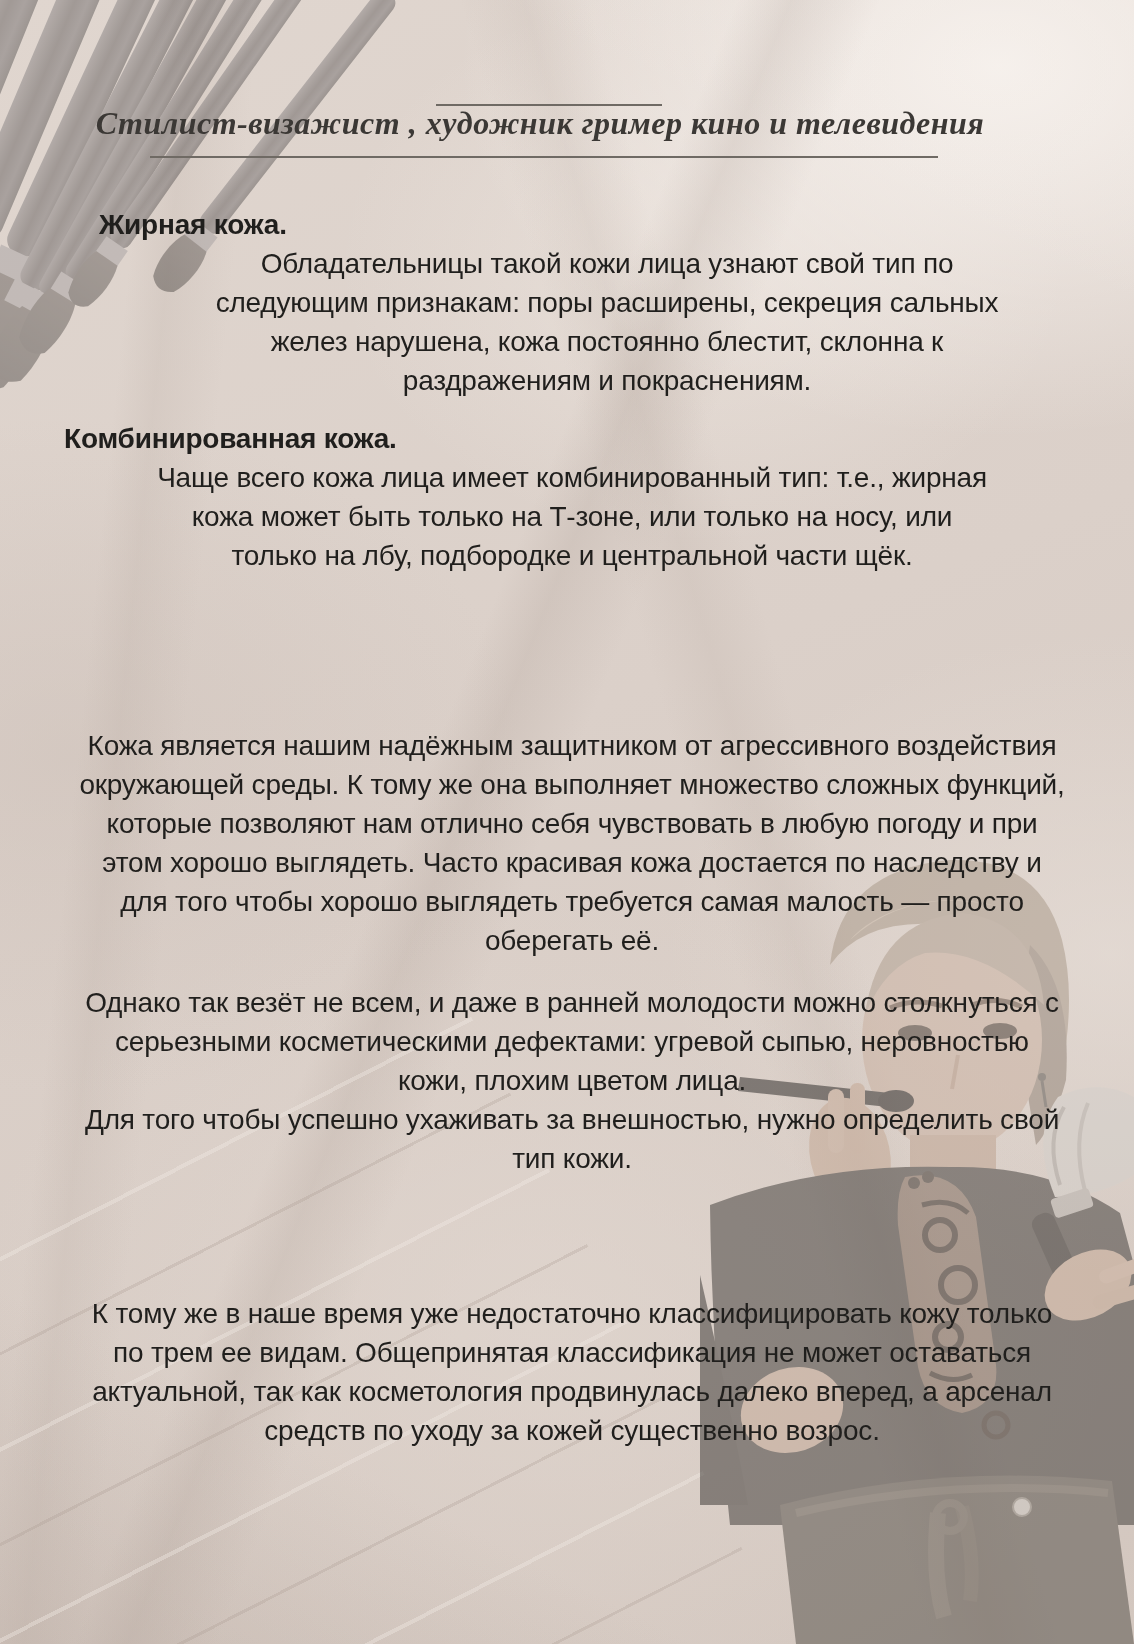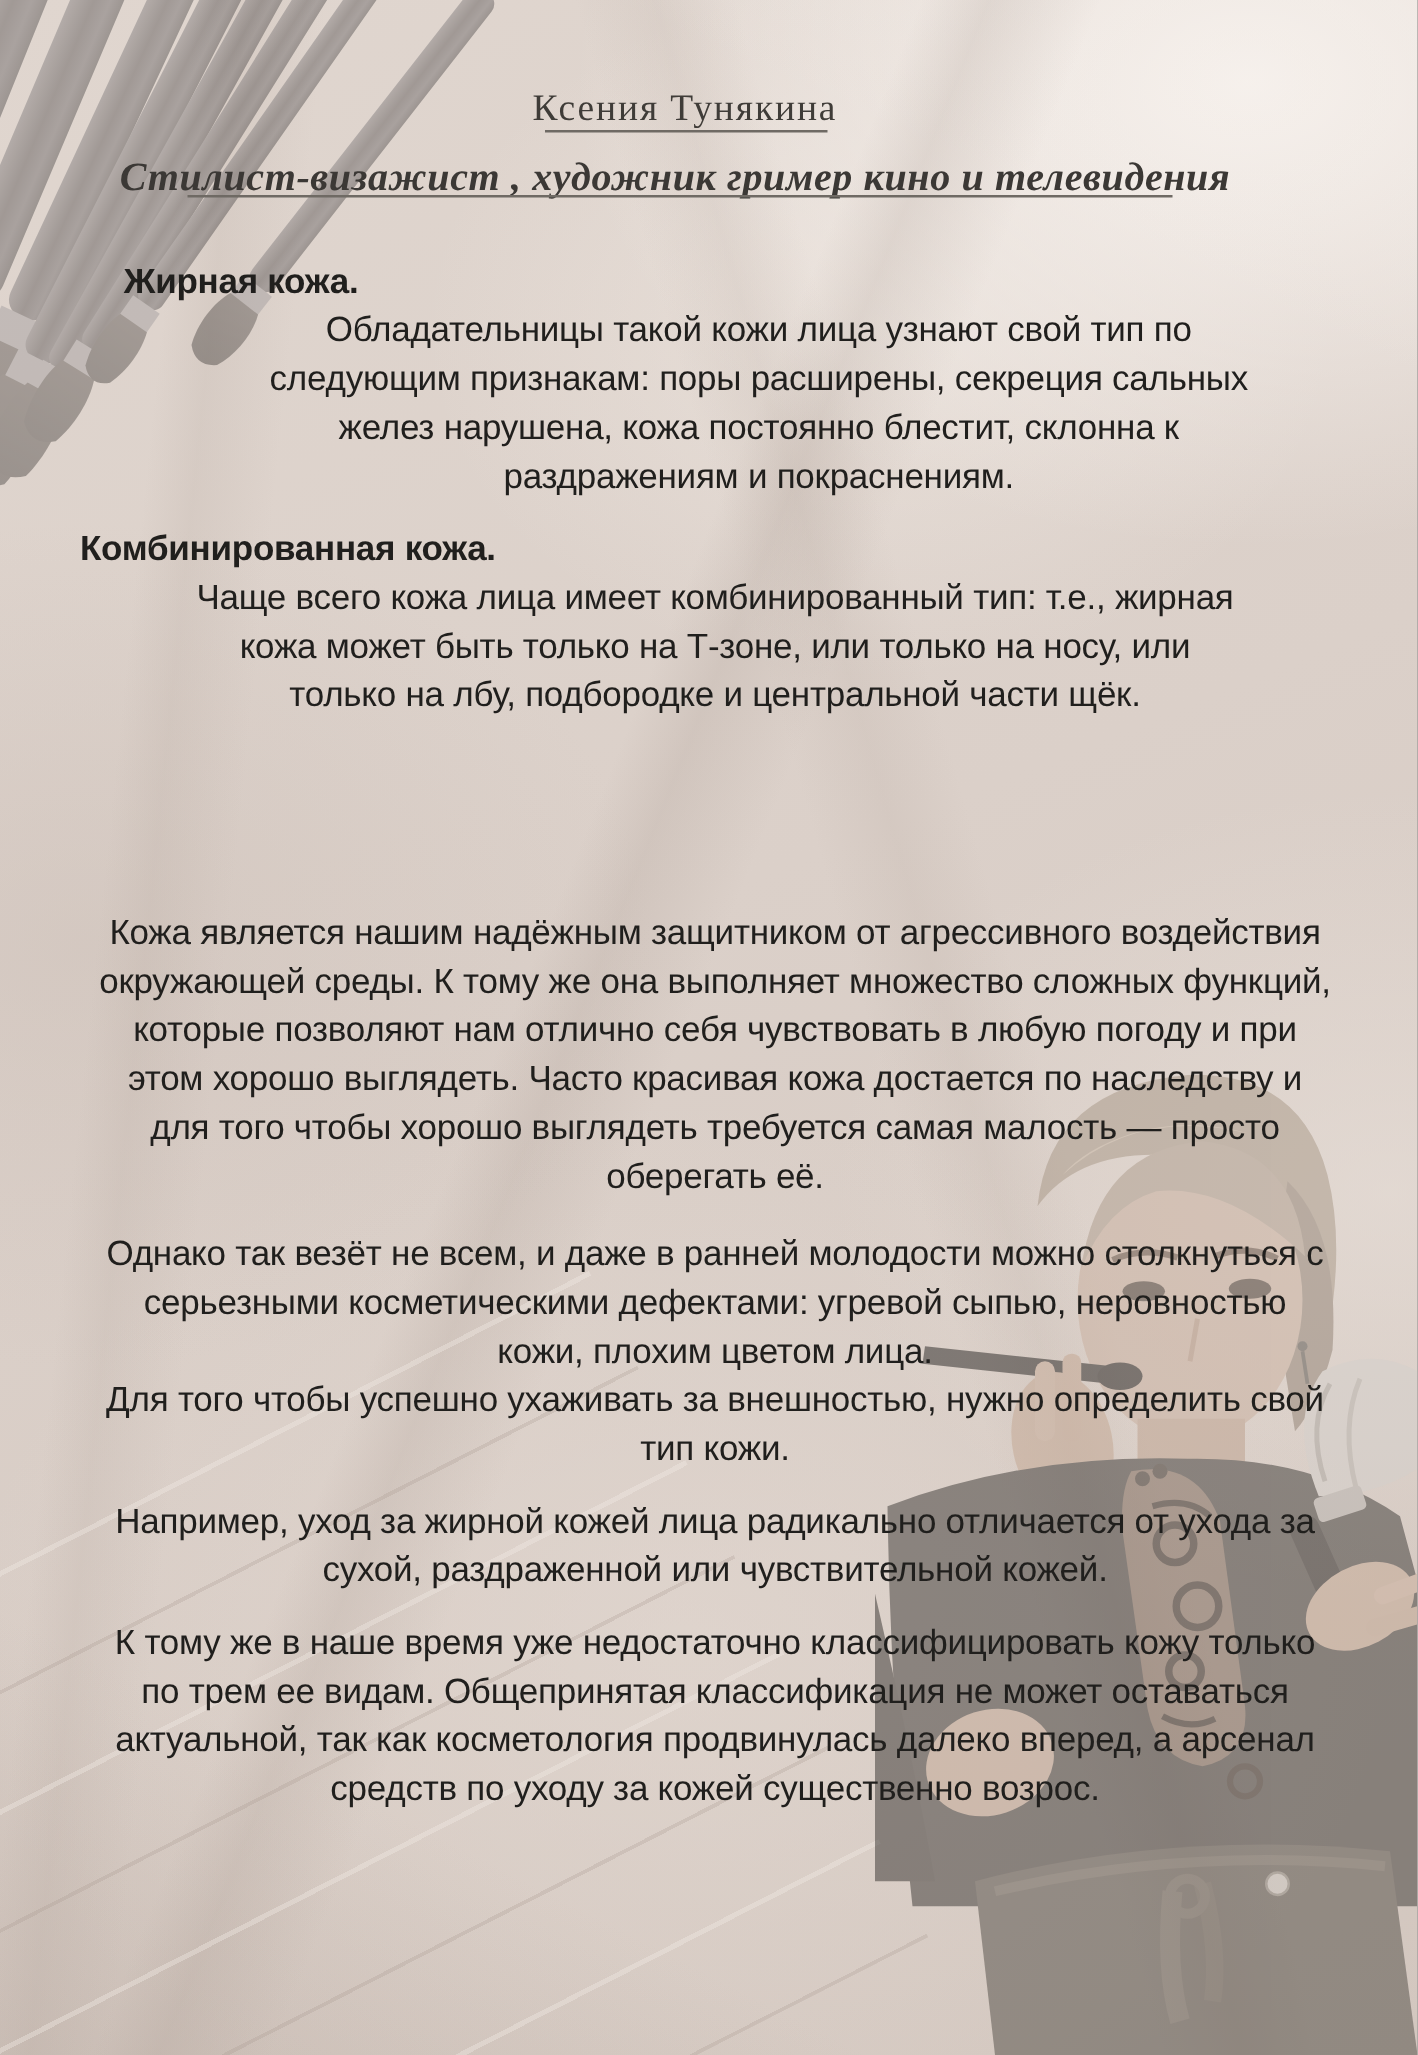--- a/index.html
+++ b/index.html
@@ -38,21 +38,21 @@
   .brushes{ position:absolute; left:-18px; top:-26px; opacity:.32; }
   .portrait{ position:absolute; right:0; top:845px; opacity:.5; }
 
   .h-name{
     position:absolute; top:70px; left:0; width:1096px; text-align:center;
     font-family:"Liberation Serif", serif; font-size:30px; line-height:34px;
     color:#3f3c38; letter-spacing:1.5px;
   }
   .h-rule1{ position:absolute; top:104px; left:436px; width:226px; height:2px; background:#6f6a64; }
   .h-role{
-    position:absolute; top:120px; left:0; width:1080px; text-align:center;
+    position:absolute; top:102px; left:0; width:1080px; text-align:center;
     font-family:"Liberation Serif", serif; font-style:italic; font-weight:bold;
     font-size:32px; line-height:42px; color:#3b3835; letter-spacing:.5px;
   }
   .h-rule2{ position:absolute; top:156px; left:150px; width:788px; height:2px; background:#6f6a64; }
 
   .section{ position:absolute; left:64px; width:1016px; color:#201f1d; }
   .section h2{ margin:0; font-weight:bold; font-size:28px; line-height:39px; letter-spacing:-0.2px; }
   .section p{ margin:0; font-size:28px; line-height:39px; letter-spacing:-0.2px; white-space:pre-line;text-align:center; }
   .s0{ top:205px;margin-left:35px; } .s1{ top:419px; } .s2{ top:594px; } .s3{ top:726px; }
   .s4{ top:983px; } .s5{ top:1197px; } .s6{ top:1294px; }
@@ -183,21 +183,20 @@
       <path d="M96 668 Q250 632 408 648" stroke="#625c53" stroke-width="8" fill="none"></path>
       <circle cx="322" cy="662" r="9" fill="#ccc8c2" stroke="#8a857d" stroke-width="2"></circle>
       <path d="M238 668 Q232 730 244 772" stroke="#615b52" stroke-width="16" fill="none"></path>
       <path d="M262 662 Q276 716 270 756" stroke="#5a544b" stroke-width="14" fill="none"></path>
       <circle cx="250" cy="672" r="14" fill="none" stroke="#615b52" stroke-width="8"></circle>
     </g>
   </svg>
 
   <div class="content-layer">
 
-    <div class="h-name">Ксения Тунякина</div>
     <div class="h-rule1"></div>
     <div class="h-role">Стилист-визажист , художник гример кино и телевидения</div>
     <div class="h-rule2"></div>
 
     <section class="section s0">
       <h2>Жирная кожа.</h2>
       <p>Обладательницы такой кожи лица узнают свой тип по
 следующим признакам: поры расширены, секреция сальных
 желез нарушена, кожа постоянно блестит, склонна к
 раздражениям и покраснениям.</p>
@@ -221,24 +220,20 @@
     </section>
 
     <section class="section s4">
       <p>Однако так везёт не всем, и даже в ранней молодости можно столкнуться с
 серьезными косметическими дефектами: угревой сыпью, неровностью
 кожи, плохим цветом лица.
 Для того чтобы успешно ухаживать за внешностью, нужно определить свой
 тип кожи.</p>
     </section>
 
-    <section class="section s5">
-      <p>Например, уход за жирной кожей лица радикально отличается от ухода за
-сухой, раздраженной или чувствительной кожей.</p>
-    </section>
 
     <section class="section s6">
       <p>К тому же в наше время уже недостаточно классифицировать кожу только
 по трем ее видам. Общепринятая классификация не может оставаться
 актуальной, так как косметология продвинулась далеко вперед, а арсенал
 средств по уходу за кожей существенно возрос.</p>
     </section>
 
   </div>
 </div>

